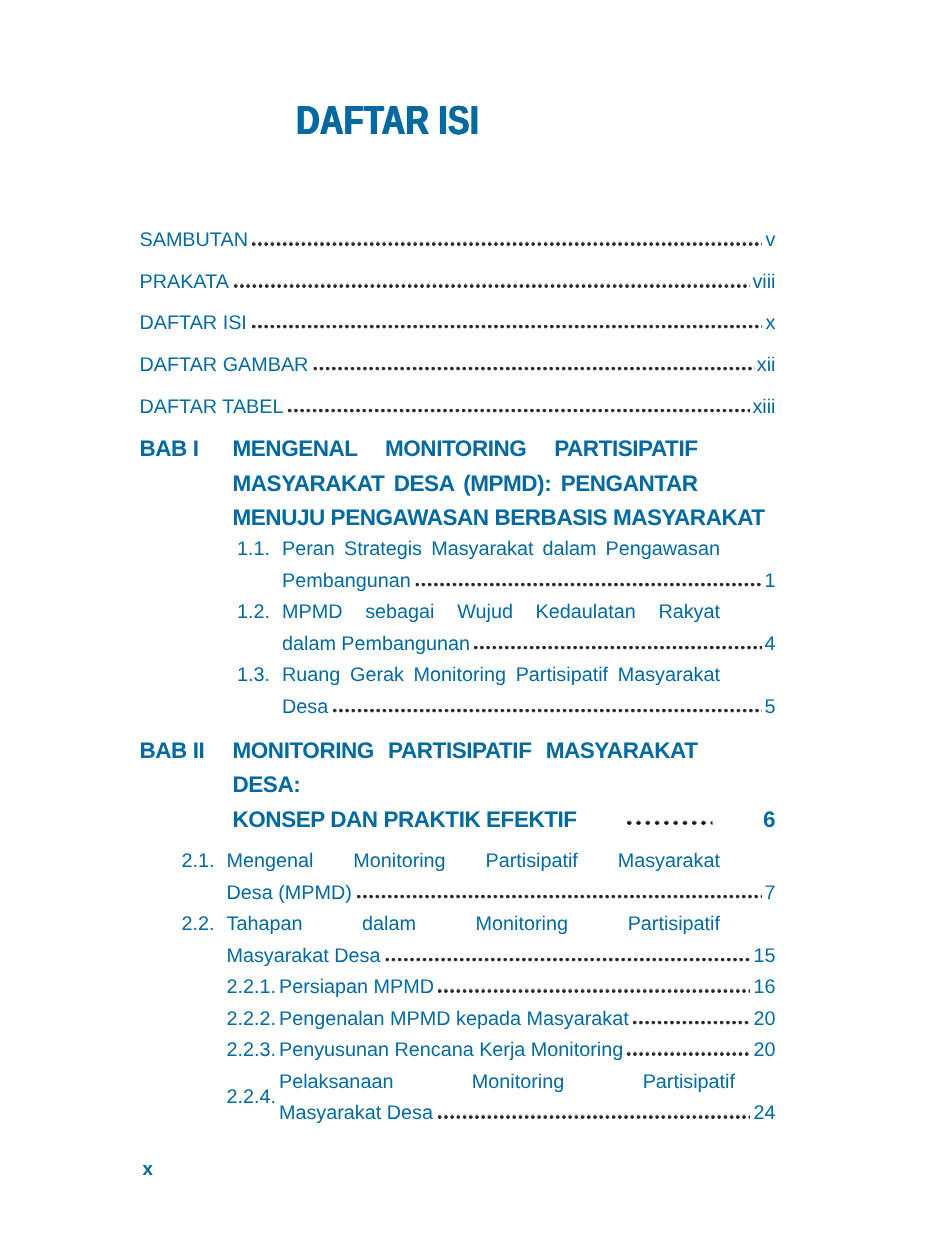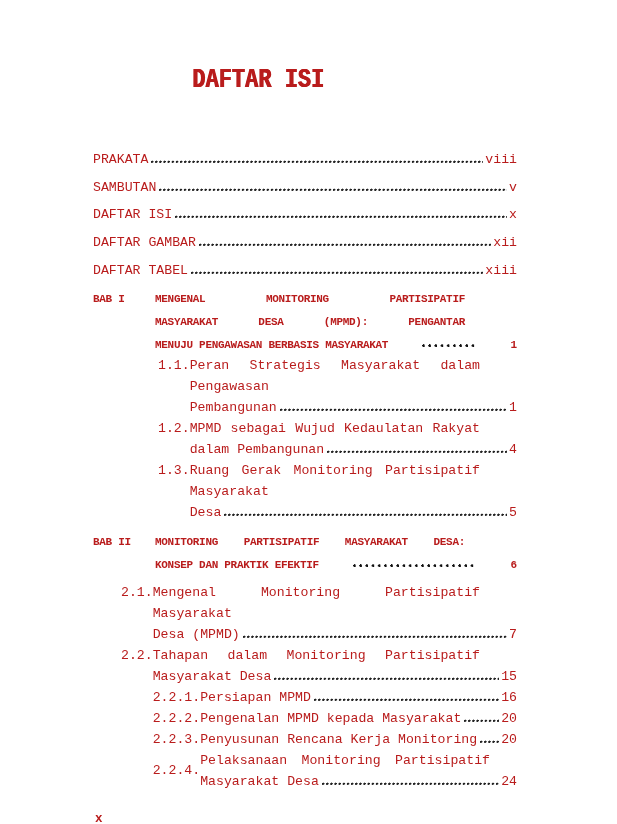--- a/index.html
+++ b/index.html
@@ -2,22 +2,22 @@
 <html><head>
 <meta charset="utf-8">
 <style>
   html, body { margin: 0; padding: 0; background: #ffffff; }
   .page {
     position: relative;
     width: 517px;
     height: 824px;
     background: #ffffff;
     overflow: hidden;
-    font-family: Liberation Mono, monospace;
-    color: #b91c1c;
+    font-family: Liberation Sans, sans-serif;
+    color: #0369a1;
     -webkit-font-smoothing: antialiased;
   }
   .doc-title {
     margin: 66px 0 0 0;
     height: 28px;
     line-height: 28px;
     text-align: center;
     font-size: 27px;
     font-weight: bold;
     letter-spacing: 0.3px;
@@ -53,21 +53,21 @@
     height: 3.4px;
     margin: 0 5px 0 5px;
     background-image: radial-gradient(circle at 1.5px 1.8px, #111111 1.25px, rgba(0,0,0,0) 1.6px);
     background-size: 6.2px 3.4px;
   }
   
   .chapter-heading {
     display: flex;
     align-items: flex-start;
     font-weight: bold;
-    font-size: 11px;
+    font-size: 15px;
     letter-spacing: -0.3px;
   }
   .chapter-1 .chapter-heading { margin-top: 3px; }
   .chapter-2 .chapter-heading { margin-top: 8px; }
   .bab-label {
     flex: 0 0 62px;
     line-height: 23px;
     white-space: nowrap;
   }
   .bab-title { flex: 1 1 auto; min-width: 0; }
@@ -142,28 +142,28 @@
 </head>
 <body>
 
 <div class="page">
 
   <h1 class="doc-title">DAFTAR ISI</h1>
 
   <div class="toc">
 
     <div class="fm-row">
+      <span>SAMBUTAN</span>
+      <span class="leader"></span>
+      <span class="pg">v</span>
+    </div>
+    <div class="fm-row">
       <span>PRAKATA</span>
       <span class="leader"></span>
       <span class="pg">viii</span>
-    </div>
-    <div class="fm-row">
-      <span>SAMBUTAN</span>
-      <span class="leader"></span>
-      <span class="pg">v</span>
     </div>
     <div class="fm-row">
       <span>DAFTAR ISI</span>
       <span class="leader"></span>
       <span class="pg">x</span>
     </div>
     <div class="fm-row">
       <span>DAFTAR GAMBAR</span>
       <span class="leader"></span>
       <span class="pg">xii</span>

